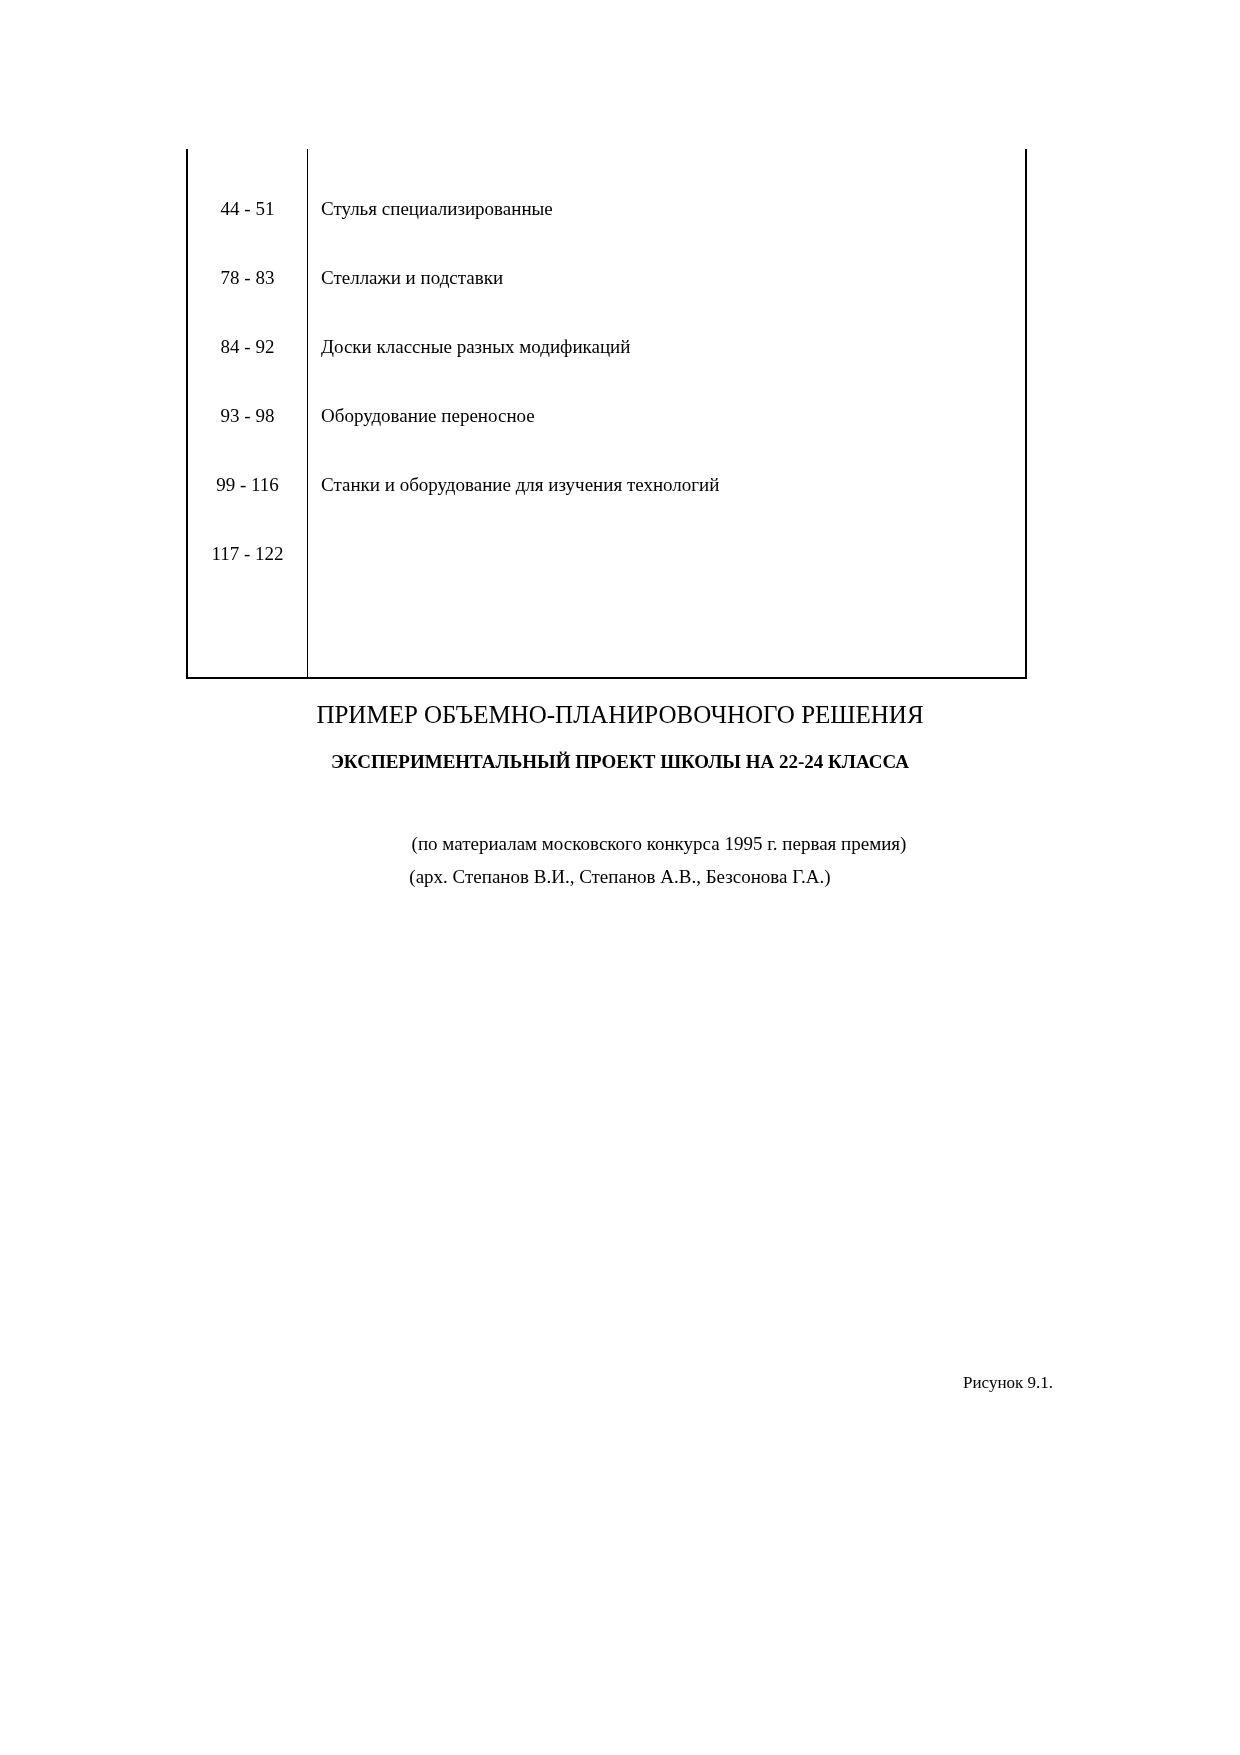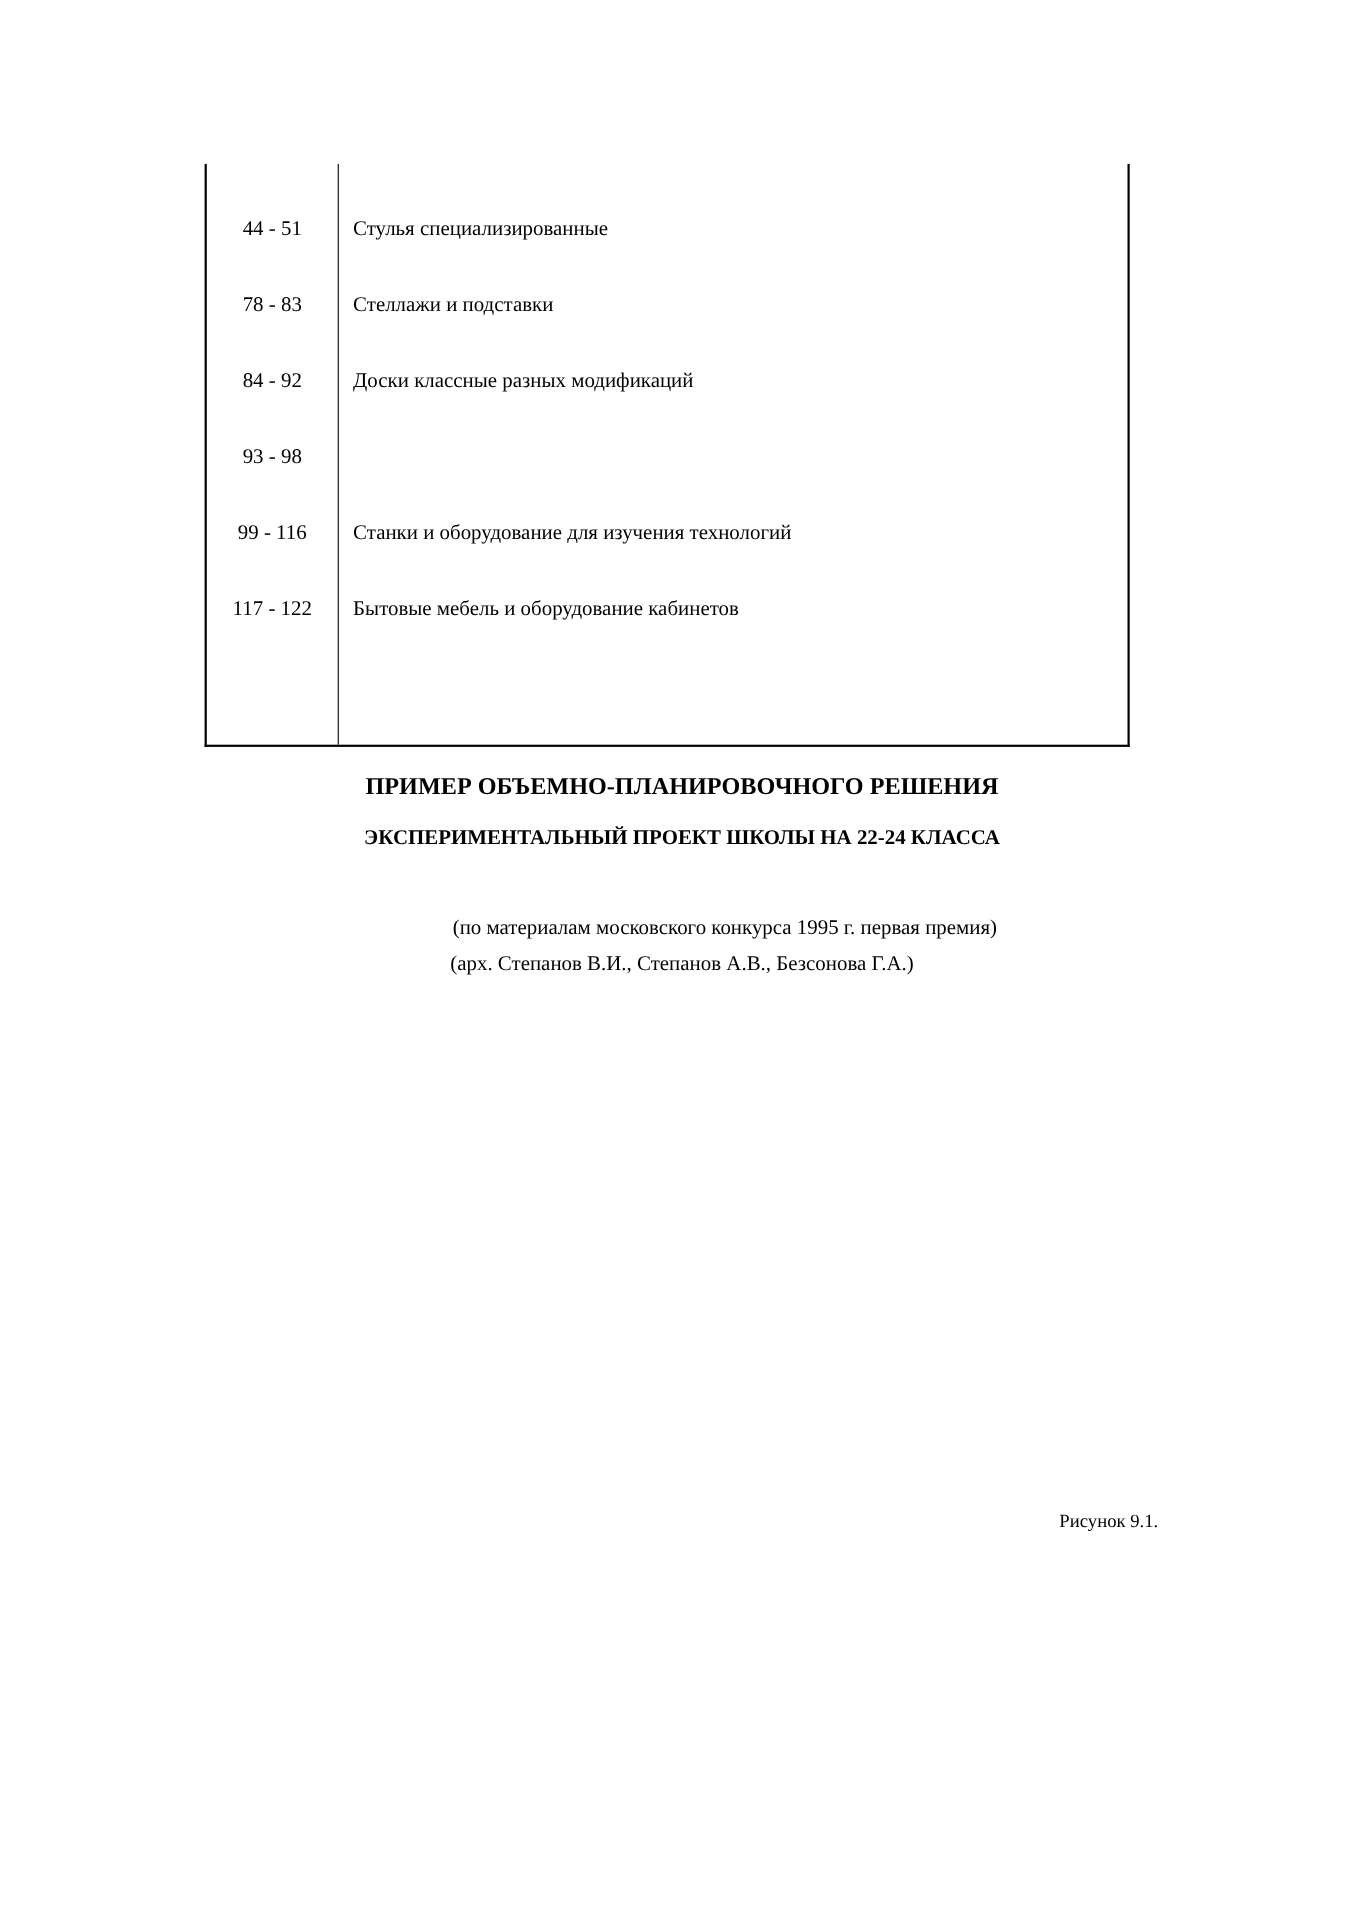--- a/index.html
+++ b/index.html
@@ -57,22 +57,22 @@
 
   
   .centered {
     position: absolute;
     left: 0;
     width: 1240px;
     text-align: center;
   }
   .doc-title {
     top: 703px;
-    font-weight: bold;
-    font-size: 22px;
+    font-weight: normal;
+    font-size: 25px;
     line-height: 23px;
   }
   .doc-subtitle {
     top: 751px;
     font-weight: bold;
     font-size: 19px;
     line-height: 22px;
     text-align: center;
   }
   .doc-note-1 {
@@ -113,28 +113,28 @@
     <div class="t-row">
       <div class="cell-range">78 - 83</div>
       <div class="cell-desc">Стеллажи и подставки</div>
     </div>
     <div class="t-row">
       <div class="cell-range">84 - 92</div>
       <div class="cell-desc">Доски классные разных модификаций</div>
     </div>
     <div class="t-row">
       <div class="cell-range">93 - 98</div>
+      <div class="cell-desc">Оборудование переносное</div>
     </div>
     <div class="t-row">
       <div class="cell-range">99 - 116</div>
       <div class="cell-desc">Станки и оборудование для изучения технологий</div>
     </div>
     <div class="t-row">
       <div class="cell-range">117 - 122</div>
-      <div class="cell-desc">Бытовые мебель и оборудование кабинетов</div>
     </div>
   </div>
 
   <div class="centered doc-title">ПРИМЕР ОБЪЕМНО-ПЛАНИРОВОЧНОГО РЕШЕНИЯ</div>
 
   <div class="centered doc-subtitle">
     <div>ЭКСПЕРИМЕНТАЛЬНЫЙ ПРОЕКТ ШКОЛЫ НА 22-24 КЛАССА</div>
   </div>
 
   <div class="centered doc-note-1">(по материалам московского конкурса 1995 г. первая премия)</div>

